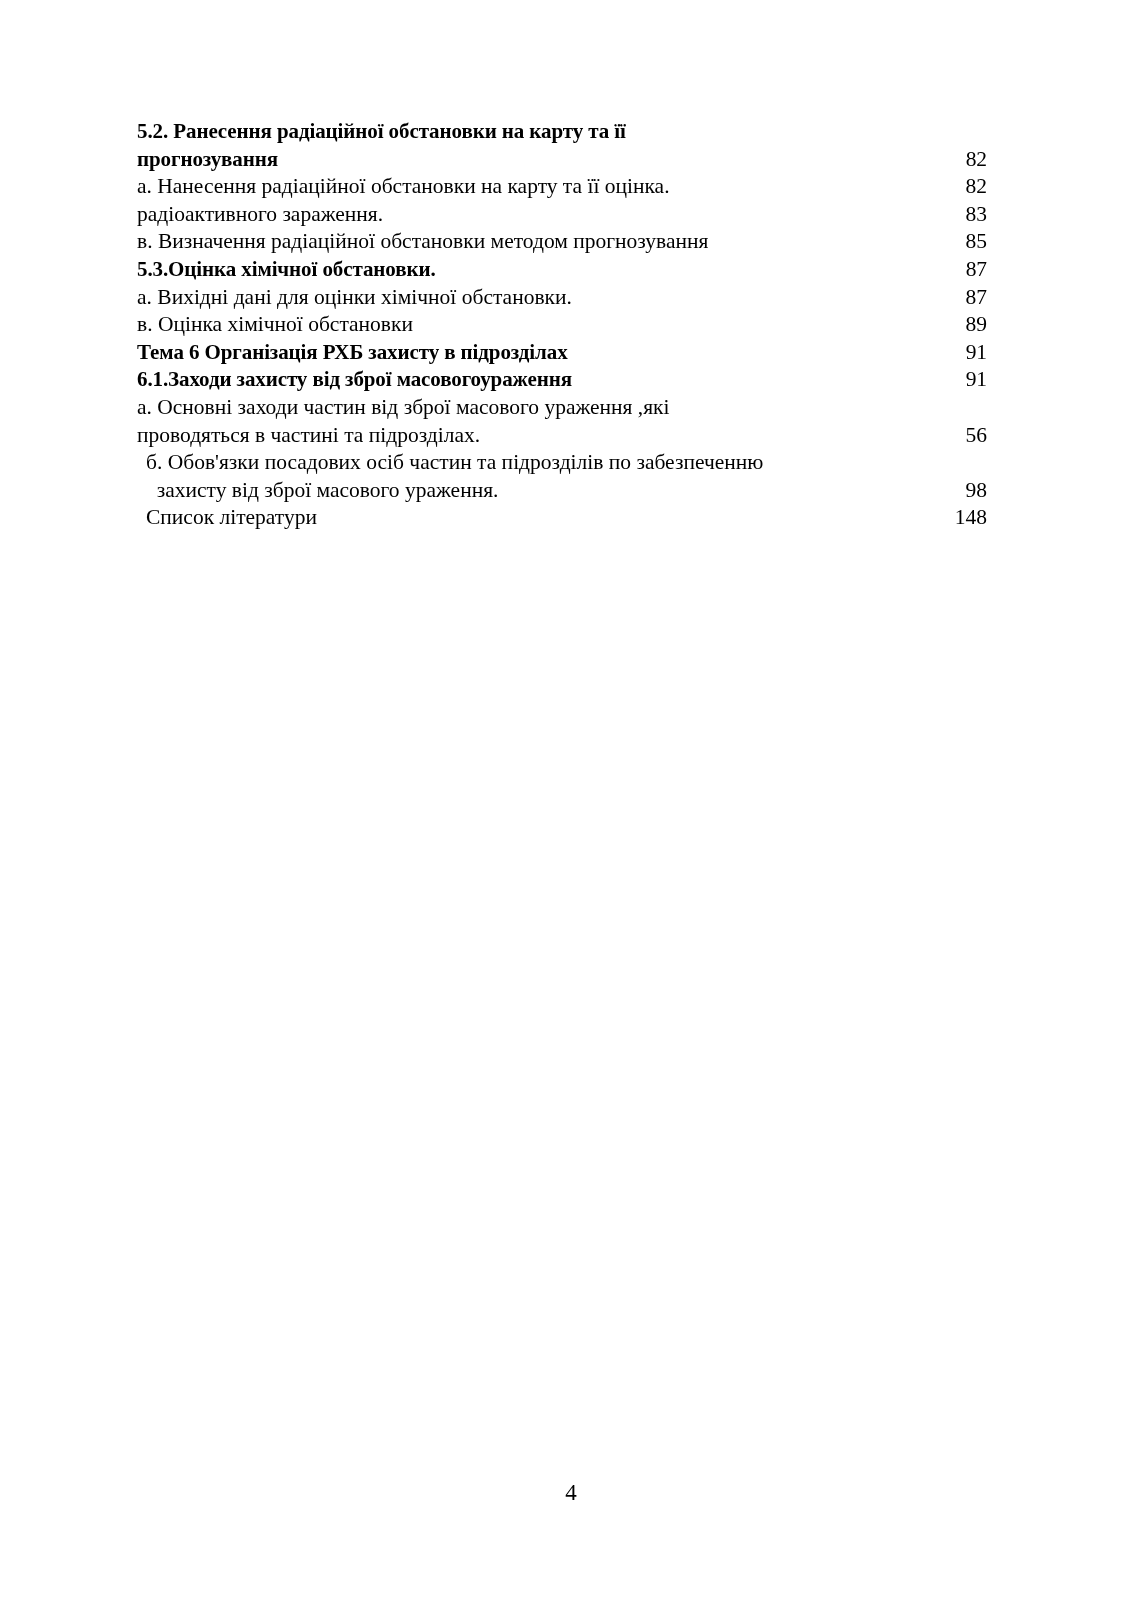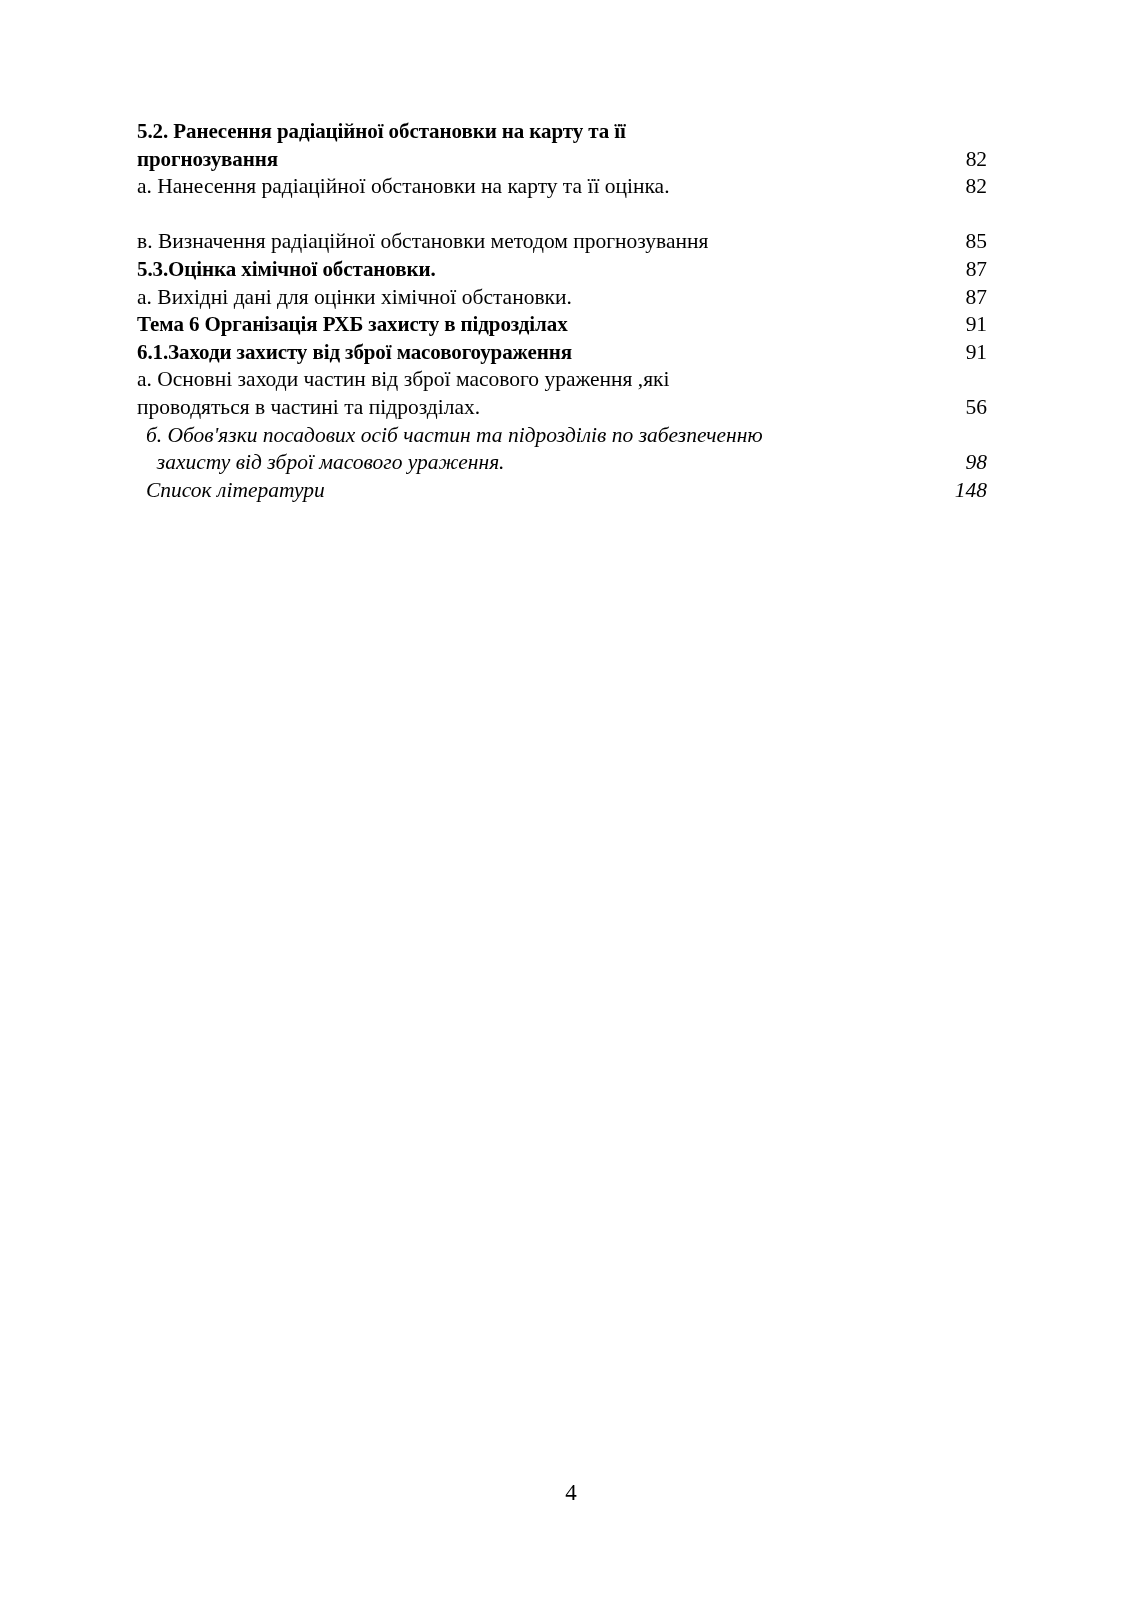--- a/index.html
+++ b/index.html
@@ -55,21 +55,21 @@
     letter-spacing: -0.1px;
   }
 
   .toc-line.reg {
     font-weight: normal;
     font-size: 21.5px;
   }
 
   
   .ind-0 { padding-left: 0px; }
-  .ind-1 { padding-left: 9px; font-style: italic; }
+  .ind-1 { padding-left: 9px; }
 
   .toc-page {
     position: absolute;
     right: 0;
     top: 0;
     height: 27.6px;
     line-height: 27.6px;
     font-size: 21.5px;
     font-weight: normal;
     text-align: left;
@@ -95,29 +95,33 @@
 
   <div class="toc" id="toc-root">
       <div class="toc-row">
         <div class="toc-line ind-0 bold">5.2. Ранесення радіаційної обстановки на карту та її</div>
         <div class="toc-line ind-0 bold">прогнозування<span class="toc-page">82</span></div>
       </div>
       <div class="toc-row">
         <div class="toc-line ind-0 reg">а. Нанесення радіаційної обстановки на карту та її оцінка.<span class="toc-page">82</span></div>
       </div>
       <div class="toc-row">
+        <div class="toc-line ind-0 reg">радіоактивного зараження.<span class="toc-page">83</span></div>
       </div>
       <div class="toc-row">
         <div class="toc-line ind-0 reg">в. Визначення радіаційної обстановки методом прогнозування<span class="toc-page">85</span></div>
       </div>
       <div class="toc-row">
         <div class="toc-line ind-0 bold">5.3.Оцінка хімічної обстановки.<span class="toc-page">87</span></div>
       </div>
       <div class="toc-row">
         <div class="toc-line ind-0 reg">а. Вихідні дані для оцінки хімічної обстановки.<span class="toc-page">87</span></div>
+      </div>
+      <div class="toc-row">
+        <div class="toc-line ind-0 reg">в. Оцінка хімічної обстановки<span class="toc-page">89</span></div>
       </div>
       <div class="toc-row">
         <div class="toc-line ind-0 bold">Тема 6 Організація РХБ захисту в підрозділах<span class="toc-page">91</span></div>
       </div>
       <div class="toc-row">
         <div class="toc-line ind-0 bold">6.1.Заходи захисту від зброї масовогоураження<span class="toc-page">91</span></div>
       </div>
       <div class="toc-row">
         <div class="toc-line ind-0 reg">а. Основні заходи частин від зброї масового ураження ,які</div>
         <div class="toc-line ind-0 reg">проводяться в частині та підрозділах.<span class="toc-page">56</span></div>

